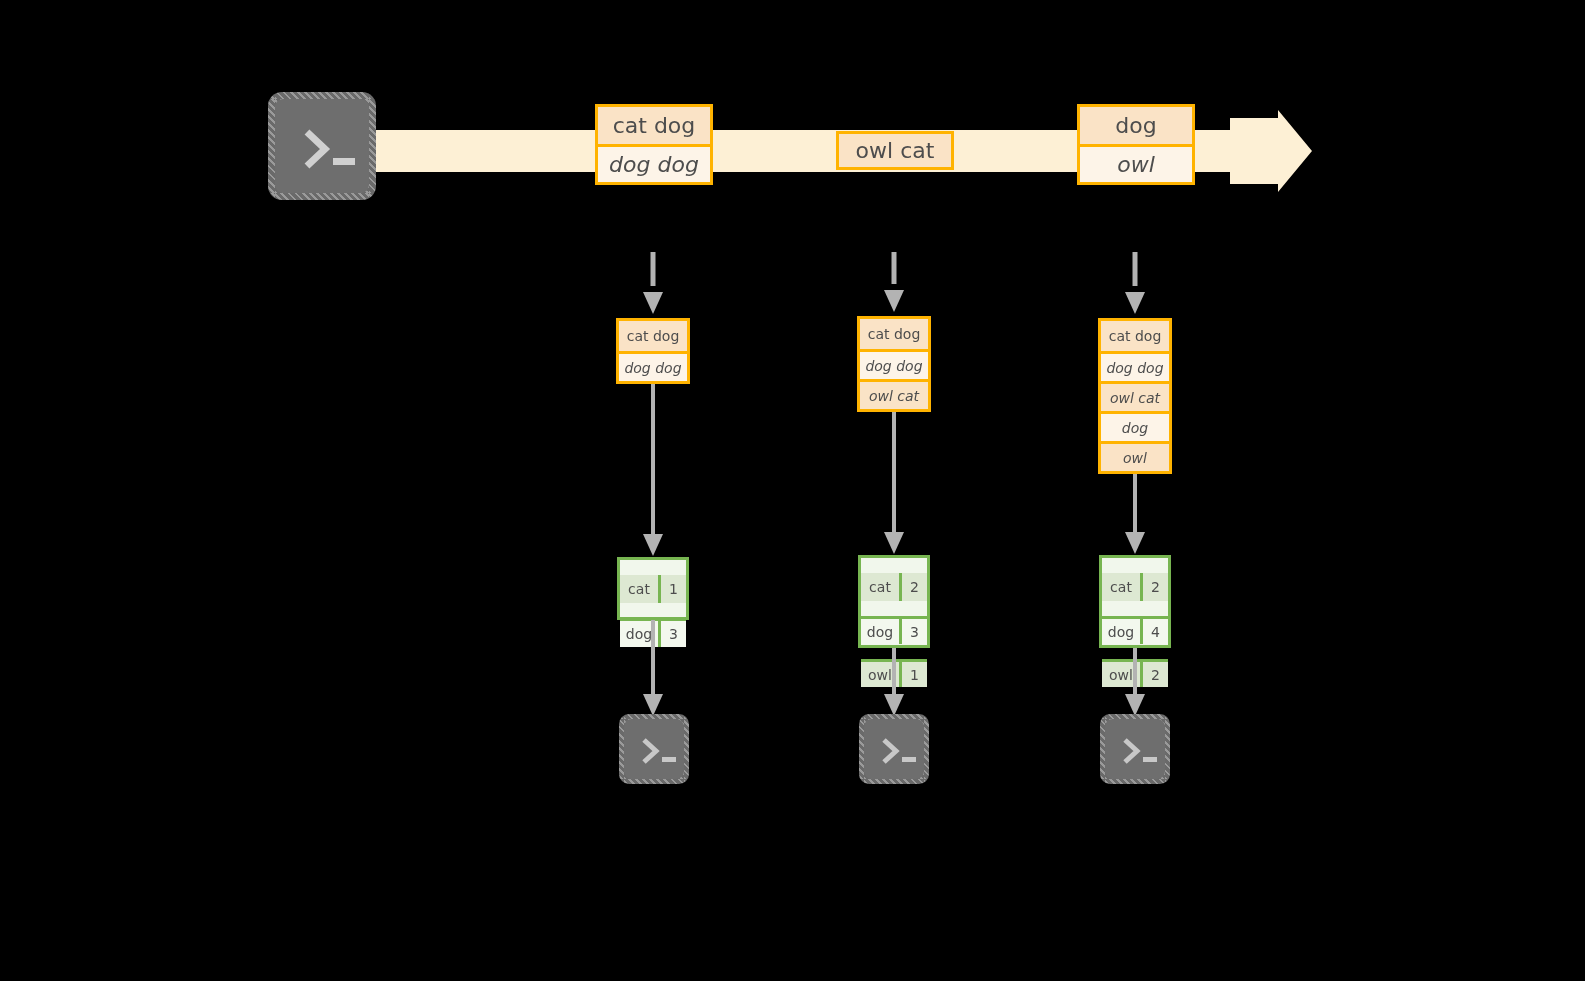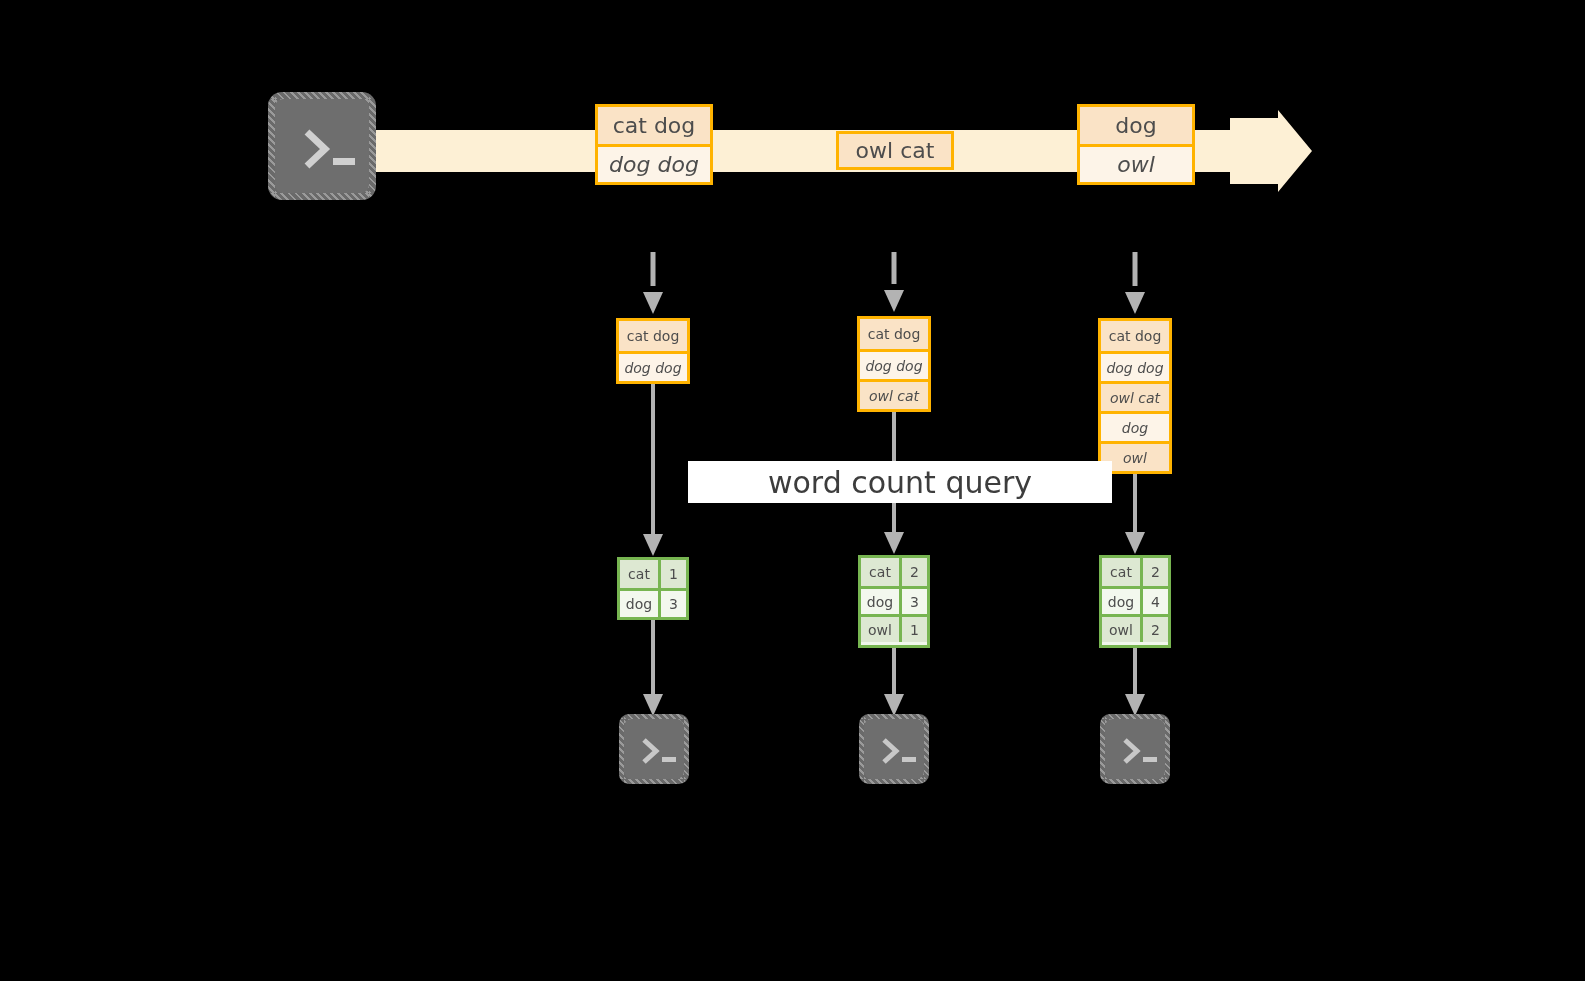--- a/index.html
+++ b/index.html
@@ -73,20 +73,21 @@
   
   .gtable {
     position: absolute;
     box-sizing: border-box;
     border: 3px solid #77b551;
     background: #f1f7ec;
   }
   .gtable .grow {
     box-sizing: border-box;
     display: flex;
+    margin-top: 15px;
   }
   .gtable .grow.sep { border-top: 3px solid #77b551; }
   .gtable .gcell {
     box-sizing: border-box;
     display: flex;
     align-items: center;
     justify-content: center;
     color: #4d4d4d;
     white-space: nowrap;
   }
@@ -263,15 +264,14 @@
   </svg>
 
   <div class="terminal" style="left:1100px; top:714px; width:70px; height:70px; border-width:5px; border-radius:10px;">
     <div class="inner"></div>
     <svg width="70" height="70" viewBox="0 0 70 70">
       <path d="M20 21 L32 32 L20 43" stroke="#c8c8c8" stroke-width="5" fill="none"></path>
       <rect x="38" y="38" width="14" height="5" fill="#c8c8c8"></rect>
     </svg>
   </div>
 
-  <div class="query-label" style="left:688px; top:461px; width:424px; height:42px; font-size:30px;">word count query</div>
 
 </div>
 
 </body></html>

